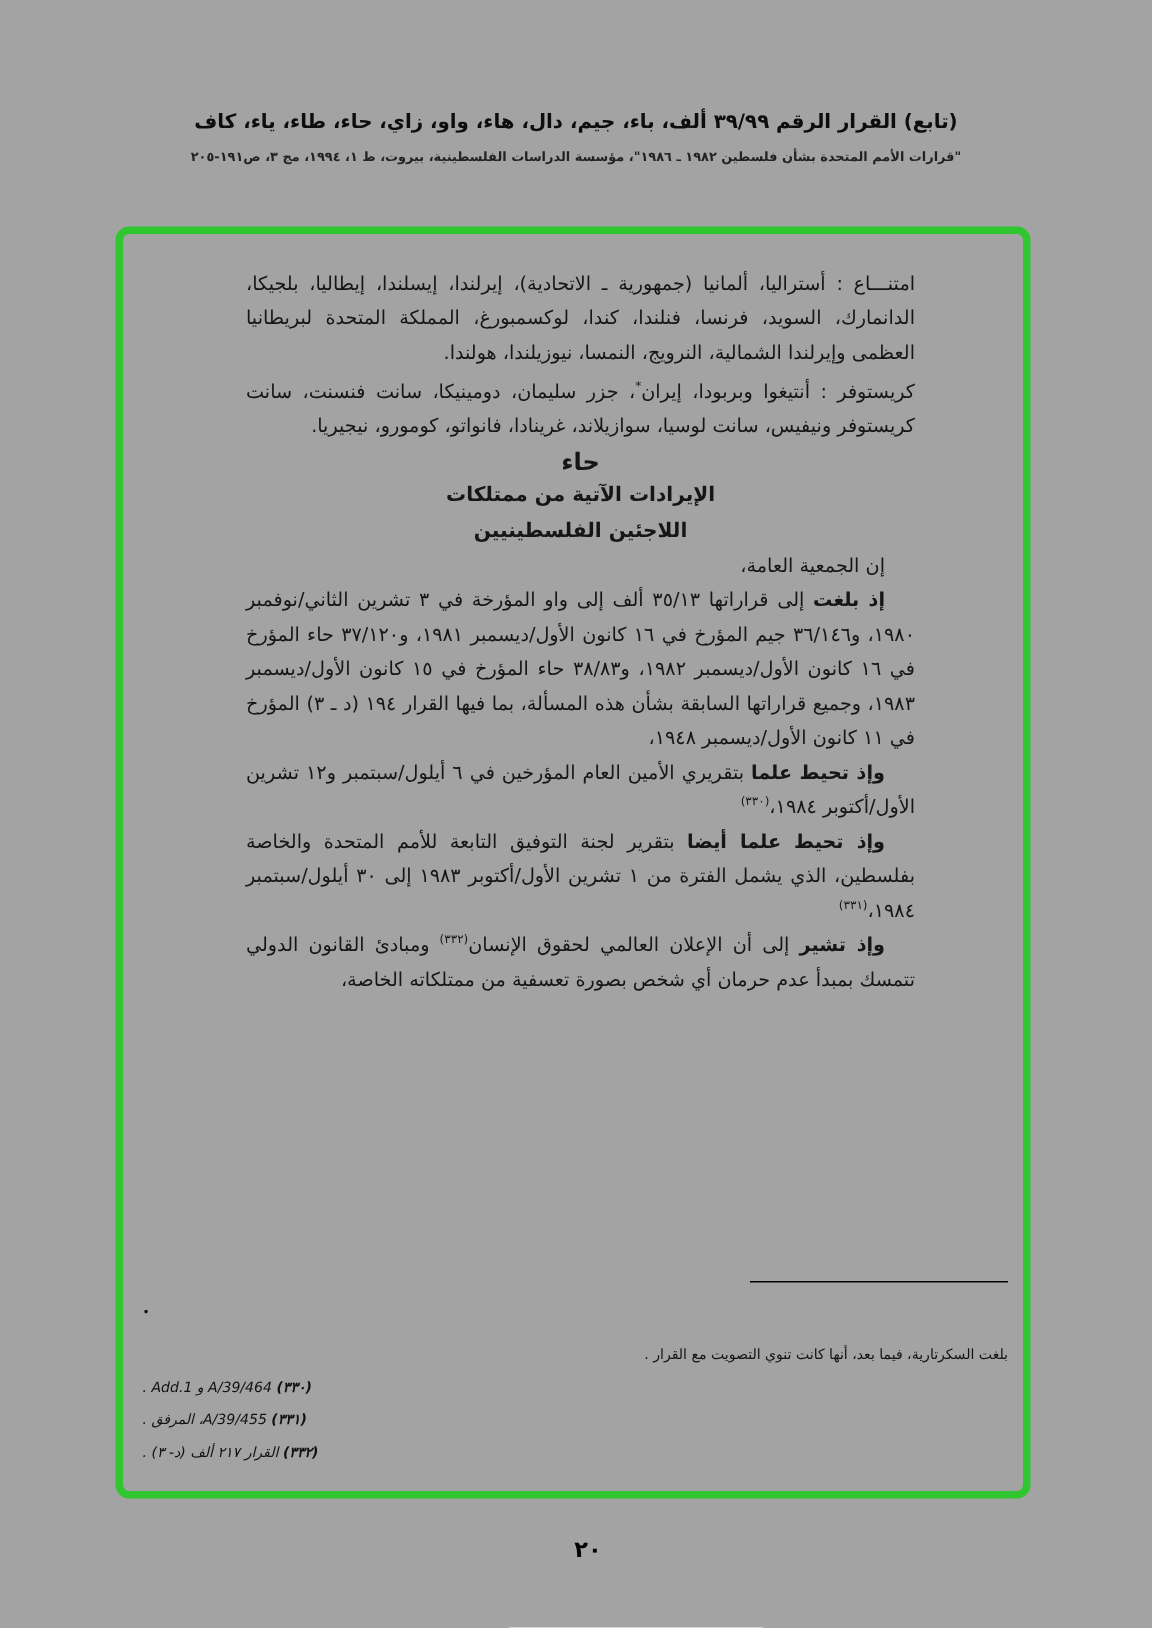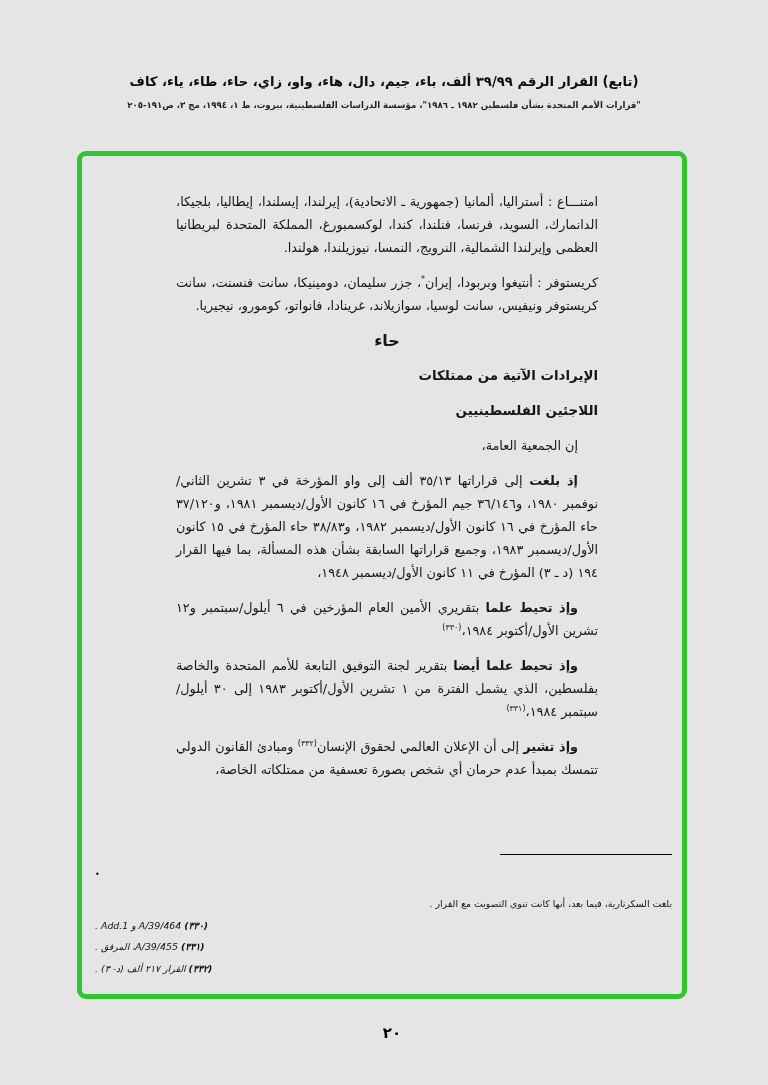--- a/index.html
+++ b/index.html
@@ -4,48 +4,48 @@
 <style>
   * { margin:0; padding:0; box-sizing:border-box; }
   html,body { background:#ffffff; }
   body {
     width:768px; height:1085px;
     font-family:"DejaVu Sans", sans-serif;
     color:#1b1b1b;
   }
   .page {
     position:relative; width:768px; height:1085px;
-    background:#e5e5e5; overflow:hidden;
+    background:#a3a3a3; overflow:hidden;
   }
 
   
   .doc-header { position:absolute; top:74px; left:40px; right:40px; text-align:center; direction:rtl; }
   .doc-title { font-size:13.2px; font-weight:700; color:#0d0d0d; letter-spacing:0; }
   .doc-source { margin-top:11px; font-size:8.6px; font-weight:700; color:#222; }
 
   
   .frame {
     position:absolute; left:77px; top:151px; width:610px; height:848px;
     border:5px solid #2fc62f; border-radius:9px; background:transparent;
   }
 
   
   .body-text {
     position:absolute; top:22px; right:72px; left:82px;
     direction:rtl; text-align:justify;
     font-size:12.8px; line-height:23px; color:#161616;
   }
-  .body-text p { margin:12px; }
+  .body-text p { margin:0; }
   .voting-block { margin-left:66px; text-align:justify; }
   .voting-block + .voting-block { margin-top:3px; }
   .v-label { letter-spacing:0.5px; }
   sup.ref { font-size:8px; line-height:0; vertical-align:super; }
 
   .section-letter { text-align:center; font-weight:700; font-size:16px; margin-top:6px; }
-  .section-title  { text-align:right; font-weight:700; font-size:13.4px; line-height:23px; margin-top:2px; }
+  .section-title  { text-align:center; font-weight:700; font-size:13.4px; line-height:23px; margin-top:2px; }
   .section-title.t2 { margin-top:1px; }
 
   .opening { margin-top:14px; text-indent:20px; font-weight:400; }
   .para { margin-top:5px; text-indent:20px; }
   .para .lead { font-weight:700; }
 
   
   .footnotes {
     position:absolute; top:698px; left:13px; right:10px;
     direction:rtl; font-size:9.4px; line-height:21.5px; color:#111;

